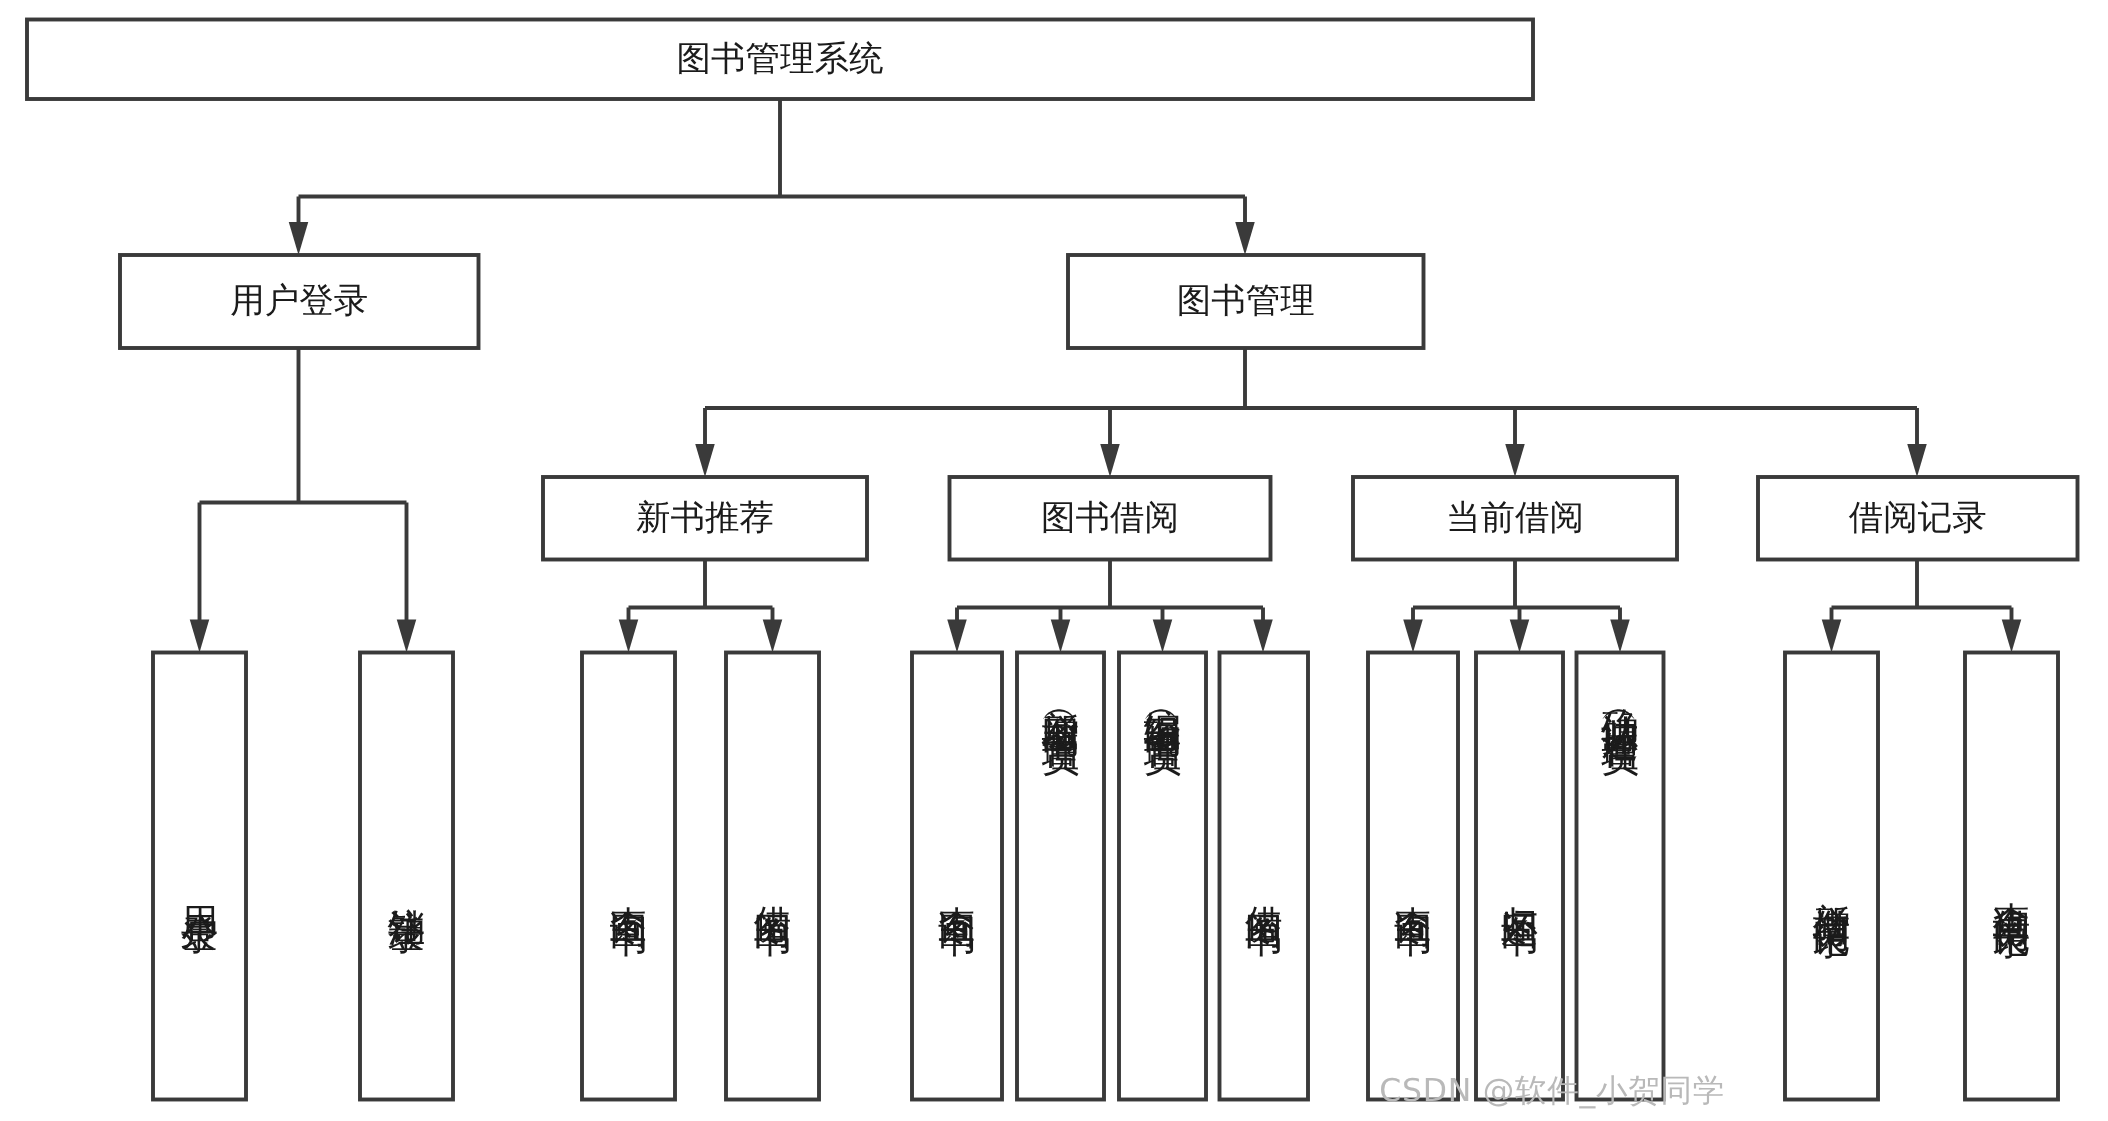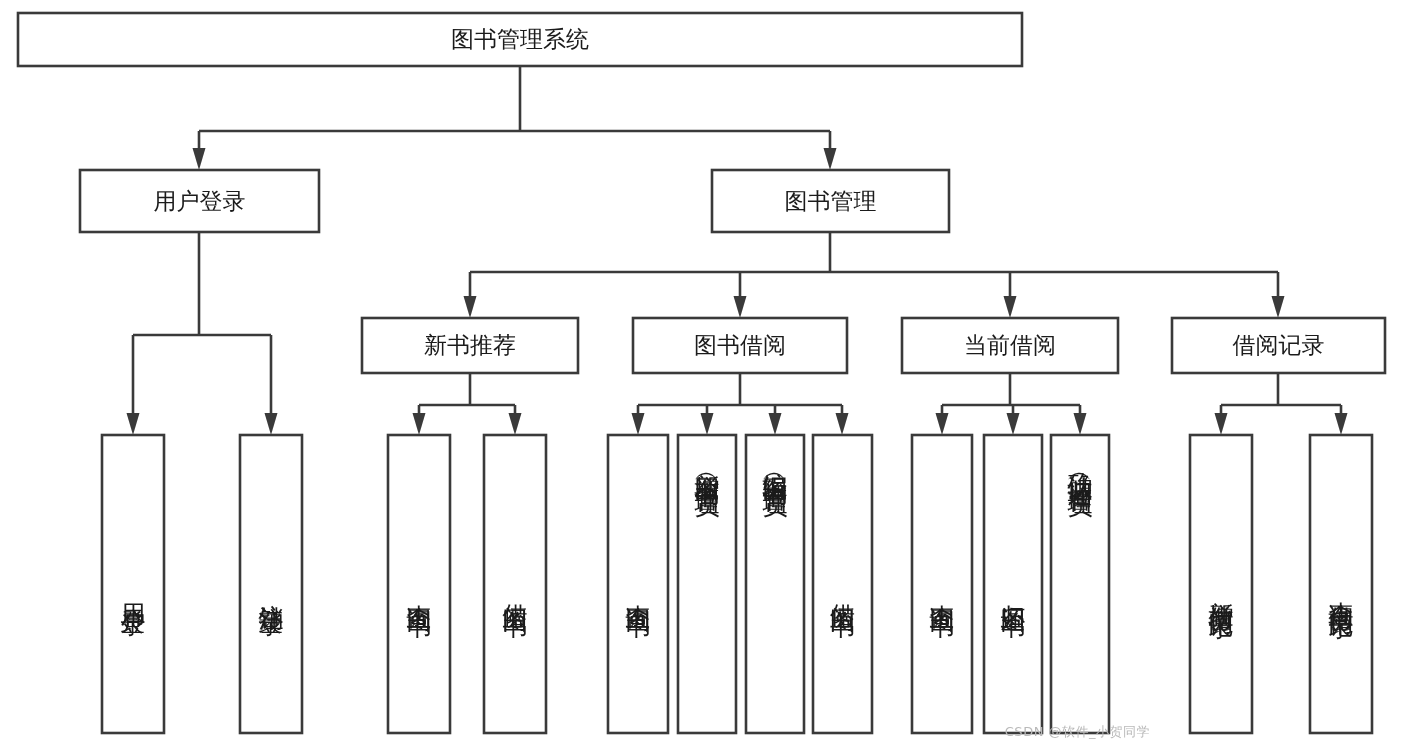--- a/index.html
+++ b/index.html
@@ -66,21 +66,21 @@
     line-height: 1.0;
     letter-spacing: 3px;
     color: #1b1b1b;
     white-space: nowrap;
   }
   .watermark {
     position: absolute;
     right: 8px;
     bottom: 6px;
     font-family: "DejaVu Sans", "Liberation Sans", sans-serif;
-    font-size: 13px;
+    font-size: 21px;
     color: #b9b9b9;
     letter-spacing: 0.5px;
     white-space: nowrap;
   }
 </style>
 </head>
 <body>
 
 <div id="diagram-root">
 

